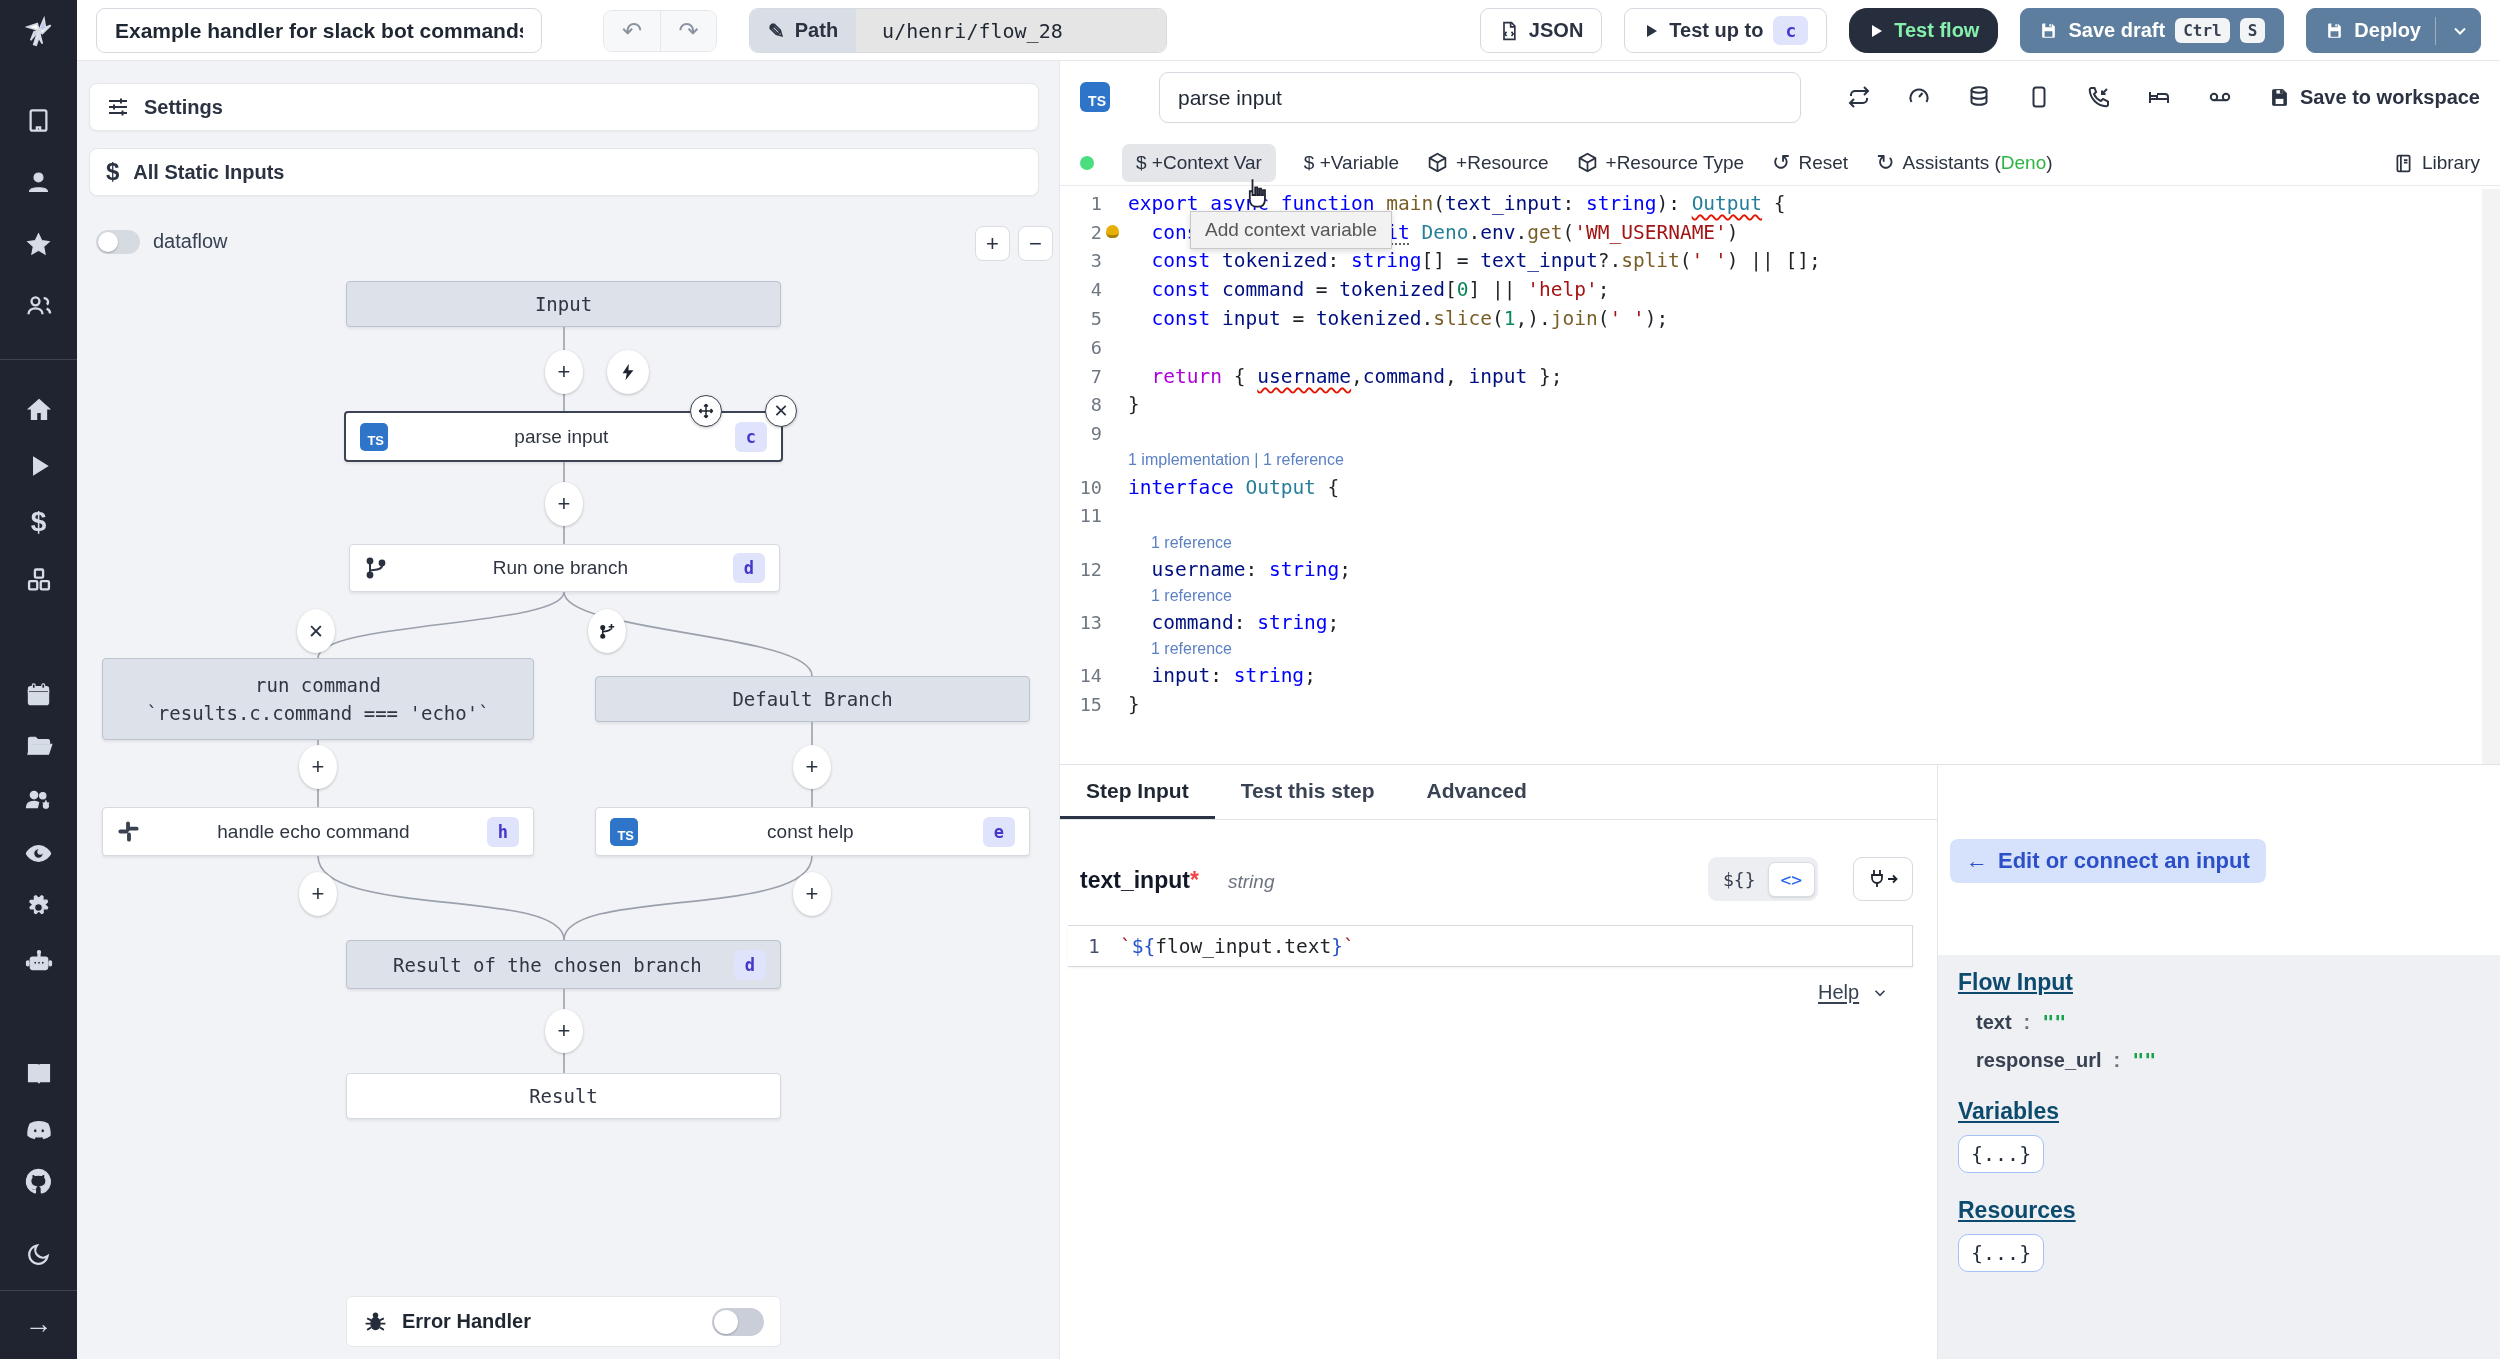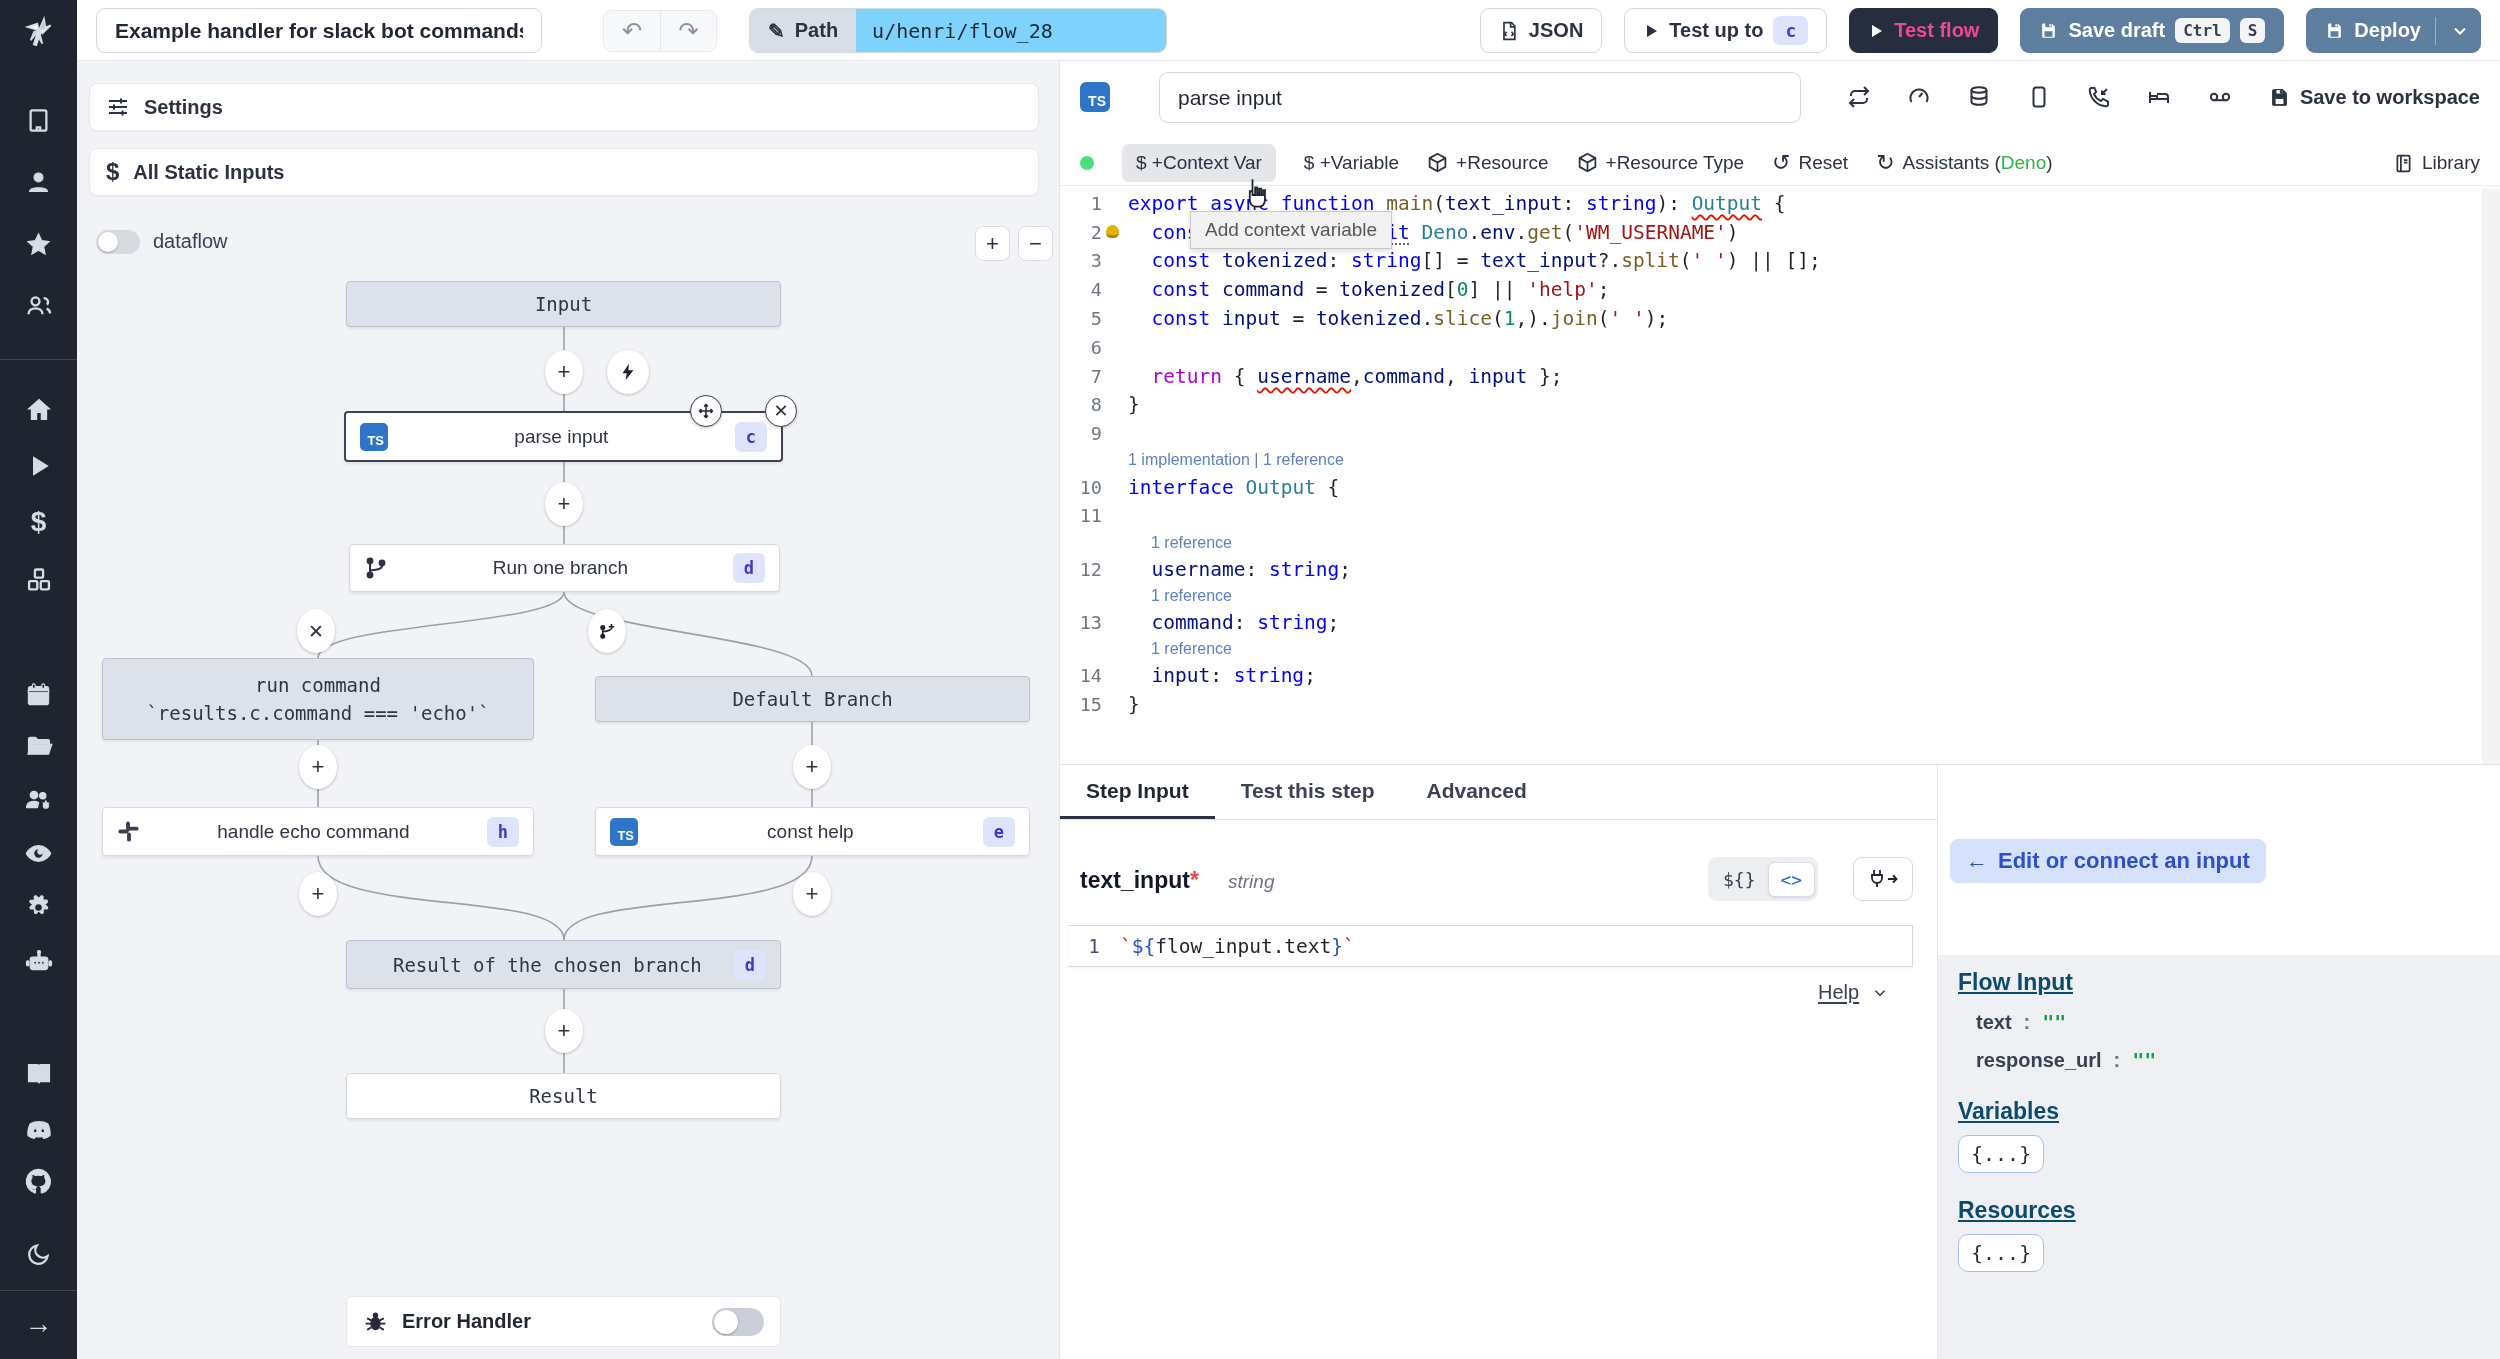--- a/index.html
+++ b/index.html
@@ -13,24 +13,24 @@
   .side-div { position:absolute; left:0; width:77px; border-top:1px solid rgba(255,255,255,0.14); }
 
   
   .topbar { position:absolute; left:77px; top:0; width:2423px; height:61px; background:#fff; border-bottom:1px solid #e5e7eb; z-index:20; }
   .title-input { position:absolute; left:19px; top:8px; width:446px; height:45px; border:1px solid #d5d9e0; border-radius:9px; font-size:21px; font-weight:700; color:#1f2733; padding:0 18px; font-family:"Liberation Sans",sans-serif; background:#fff; }
   .undo-group { position:absolute; left:526px; top:10px; height:42px; display:flex; border:1px solid #e5e7eb; border-radius:9px; overflow:hidden; background:#f7f8f9; }
   .undo-btn { width:56px; height:100%; display:flex; align-items:center; justify-content:center; font-size:24px; color:#8b93a1; background:#f7f8f9; border:none; cursor:pointer; }
   .undo-btn + .undo-btn { border-left:1px solid #e5e7eb; }
   .path-chip { position:absolute; left:672px; top:8px; height:45px; display:flex; border-radius:9px; overflow:hidden; border:1px solid #d5d9e0; }
   .path-label { background:#d9dee6; display:flex; align-items:center; gap:10px; padding:0 18px; font-size:20px; font-weight:700; color:#2b3342; }
-  .path-value { background:#7dd3fc; width:310px; display:flex; align-items:center; padding:0 16px; font-family:"DejaVu Sans Mono",monospace; font-size:20px; color:#1f2733; }
+  .path-value { background:#e5e5e5; width:310px; display:flex; align-items:center; padding:0 26px; font-family:"DejaVu Sans Mono",monospace; font-size:20px; color:#1f2733; }
   .tb-right { position:absolute; right:19px; top:8px; height:45px; display:flex; gap:22px; align-items:center; }
   .btn { height:45px; display:flex; align-items:center; gap:10px; border-radius:9px; font-size:20px; font-weight:700; padding:0 18px; cursor:pointer; border:1px solid #d5d9e0; background:#fff; color:#2b3342; }
-  .btn.dark { background:#262d3d; border-color:#262d3d; color:#ec4899; }
+  .btn.dark { background:#262d3d; border-color:#262d3d; color:#86efac;border-radius:18px; }
   .btn.steel { background:#5d7e9e; border-color:#5d7e9e; color:#fff; }
   .badge-c { background:#e0e3fc; color:#4338ca; font-family:"DejaVu Sans Mono",monospace; font-size:18px; font-weight:700; border-radius:7px; padding:4px 12px; }
   .kbd { background:#f3f4f6; color:#374151; border-radius:6px; font-family:"DejaVu Sans Mono",monospace; font-size:16px; font-weight:700; padding:3px 8px; }
   .deploy-split { width:1px; height:28px; background:rgba(255,255,255,0.4); margin:0 4px; }
 
   
   .flow-panel { position:absolute; left:77px; top:61px; width:983px; height:1298px; background:#f2f3f6; border-right:1px solid #e5e7eb; }
   .card { position:absolute; left:12px; width:950px; height:48px; background:#fff; border:1px solid #e5e7eb; border-radius:8px; display:flex; align-items:center; gap:14px; padding:0 16px; font-size:20px; font-weight:700; color:#2b3342; cursor:pointer; box-shadow:0 1px 2px rgba(0,0,0,0.04); }
   .zoom-btn { position:absolute; top:165px; width:35px; height:35px; background:#fff; border:1px solid #d9dce1; border-radius:8px; display:flex; align-items:center; justify-content:center; font-size:22px; color:#2b3342; cursor:pointer; }
   .toggle { border-radius:999px; position:relative; cursor:pointer; }

